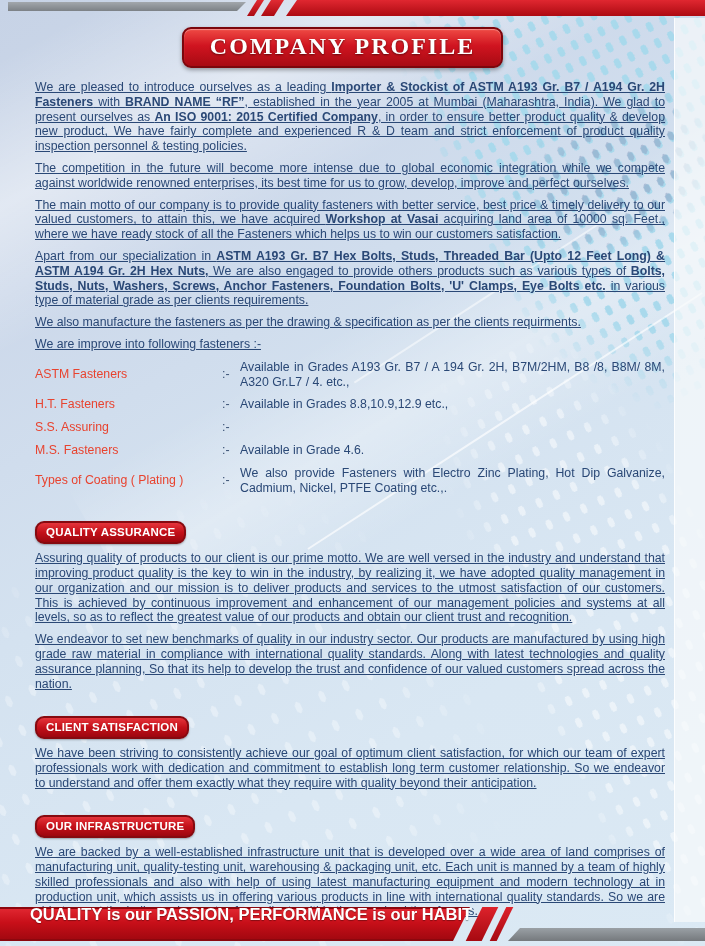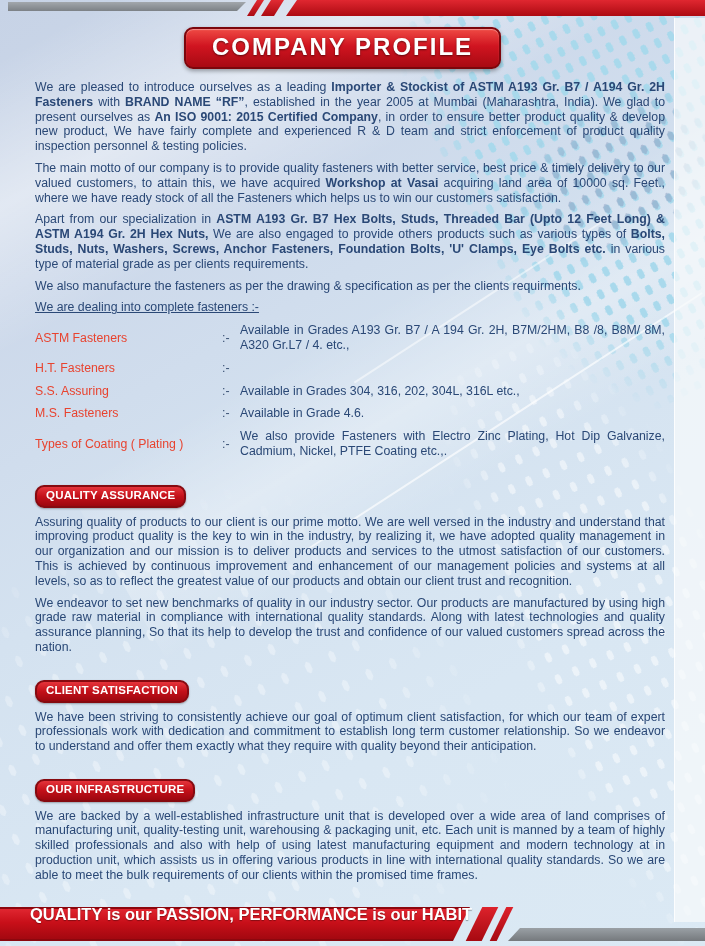--- a/index.html
+++ b/index.html
@@ -47,26 +47,26 @@
   .slash.s2{left:266px;width:13px;}
   .red-bar{position:absolute;top:0;left:286px;right:0;height:16px;
     background:linear-gradient(#e02730,#ad0a12);
     clip-path:polygon(11px 0,100% 0,100% 100%,0 100%);}
   
   .title-wrap{position:absolute;top:27px;left:0;width:100%;text-align:center;z-index:3;}
   .title-box{display:inline-block;position:relative;left:-10px;
     background:linear-gradient(#ef4a44 0%,#d01420 45%,#a80a13 100%);
     border:2px solid #7c060c;border-radius:9px;padding:4px 26px 6px;
     box-shadow:0 2px 4px rgba(0,0,0,.35), inset 0 1px 1px rgba(255,255,255,.4);}
-  .title-text{font-family:Liberation Sans, sans-serif;font-weight:bold;color:#fff;font-size:24px;letter-spacing:2px;white-space:nowrap;
+  .title-text{font-family:Liberation Serif, serif;font-weight:bold;color:#fff;font-size:24px;letter-spacing:2px;white-space:nowrap;
     text-shadow:0 1px 2px rgba(0,0,0,.5);}
   
   .content{position:absolute;top:80px;left:35px;width:630px;z-index:2;
     color:#2a4876;font-size:12.3px;line-height:14.8px;text-align:justify;}
-  .para{margin:0 0 7px 0;}
+  .para{margin:0 0 7px 0;text-decoration:underline;}
   .b{font-weight:bold;}
   .deal-heading{margin:2px 0 8px;text-decoration:underline;font-weight:normal;}
   .frow{display:flex;margin-bottom:8px;align-items:center;}
   .flabel{flex:none;width:187px;color:#e8432f;}
   .fsep{flex:none;width:18px;color:#3a5275;}
   .fdesc{flex:1;}
   .badge{display:inline-block;margin:18px 0 7px;
     background:linear-gradient(#e5343b 0%,#c31019 50%,#9d070f 100%);
     border:2px solid #860a10;border-radius:9px;color:#fff;font-weight:bold;
     font-size:11.5px;letter-spacing:.2px;padding:1.5px 9px 2.5px;
@@ -109,39 +109,40 @@
   </div>
 
   <div class="title-wrap">
     <div class="title-box">
       <span class="title-text">COMPANY PROFILE</span>
     </div>
   </div>
 
   <div class="content">
     <p class="para"><span>We are pleased to introduce ourselves as a leading </span><span class="b">Importer &amp; Stockist of ASTM A193 Gr. B7 / A194 Gr. 2H Fasteners</span><span> with </span><span class="b">BRAND NAME “RF”</span><span>, established in the year 2005 at Mumbai (Maharashtra, India). We glad to present ourselves as </span><span class="b">An ISO 9001: 2015 Certified Company</span><span>, in order to ensure better product quality &amp; develop new product, We have fairly complete and experienced R &amp; D team and strict enforcement of product quality inspection personnel &amp; testing policies.</span></p>
+    <p class="para"><span>The competition in the future will become more intense due to global economic integration while we compete against worldwide renowned enterprises, its best time for us to grow, develop, improve and perfect ourselves.</span></p>
     <p class="para"><span>The main motto of our company is to provide quality fasteners with better service, best price &amp; timely delivery to our valued customers, to attain this, we have acquired </span><span class="b">Workshop at Vasai</span><span> acquiring land area of 10000 sq. Feet., where we have ready stock of all the Fasteners which helps us to win our customers satisfaction.</span></p>
     <p class="para"><span>Apart from our specialization in </span><span class="b">ASTM A193 Gr. B7 Hex Bolts, Studs, Threaded Bar (Upto 12 Feet Long) &amp; ASTM A194 Gr. 2H Hex Nuts,</span><span> We are also engaged to provide others products such as various types of </span><span class="b">Bolts, Studs, Nuts, Washers, Screws, Anchor Fasteners, Foundation Bolts, 'U' Clamps, Eye Bolts etc.</span><span> in various type of material grade as per clients requirements.</span></p>
     <p class="para"><span>We also manufacture the fasteners as per the drawing &amp; specification as per the clients requirments.</span></p>
 
-    <p class="para deal-heading">We are dealing into complete fasteners :-</p>
+    <p class="para deal-heading">We are improve into following fasteners :-</p>
 
     <div class="frow">
       <span class="flabel">ASTM Fasteners</span>
       <span class="fsep">:-</span>
       <span class="fdesc">Available in Grades A193 Gr. B7 / A 194 Gr. 2H, B7M/2HM, B8 /8, B8M/ 8M, A320 Gr.L7 / 4. etc.,</span>
     </div>
     <div class="frow">
       <span class="flabel">H.T. Fasteners</span>
       <span class="fsep">:-</span>
+      <span class="fdesc">Available in Grades 8.8,10.9,12.9 etc.,</span>
     </div>
     <div class="frow">
       <span class="flabel">S.S. Assuring</span>
       <span class="fsep">:-</span>
-      <span class="fdesc">Available in Grades 304, 316, 202, 304L, 316L etc.,</span>
     </div>
     <div class="frow">
       <span class="flabel">M.S. Fasteners</span>
       <span class="fsep">:-</span>
       <span class="fdesc">Available in Grade 4.6.</span>
     </div>
     <div class="frow">
       <span class="flabel">Types of Coating ( Plating )</span>
       <span class="fsep">:-</span>
       <span class="fdesc">We also provide Fasteners with Electro Zinc Plating, Hot Dip Galvanize, Cadmium, Nickel, PTFE Coating etc.,.</span>

